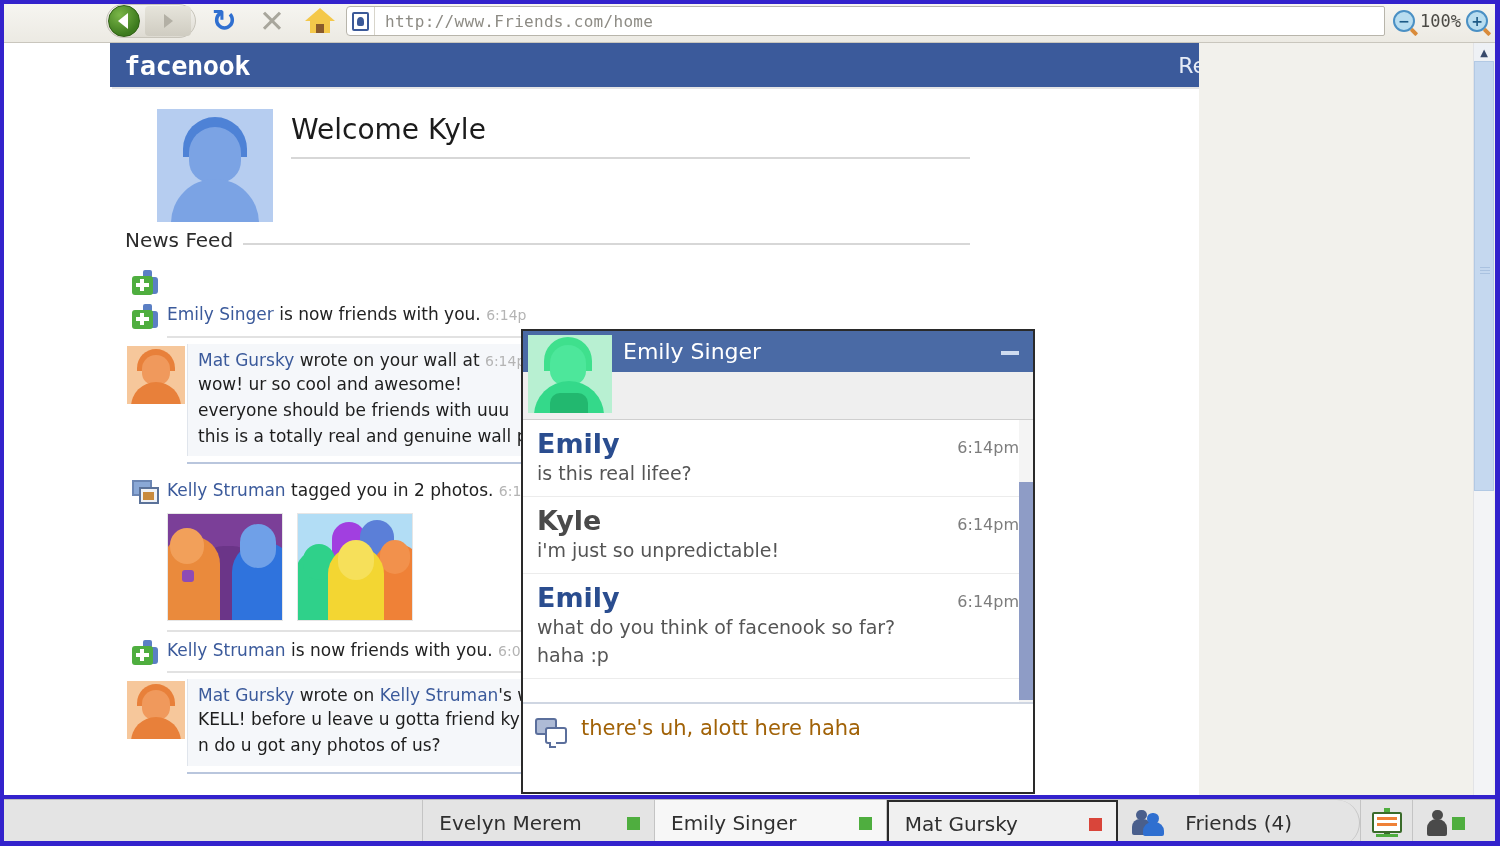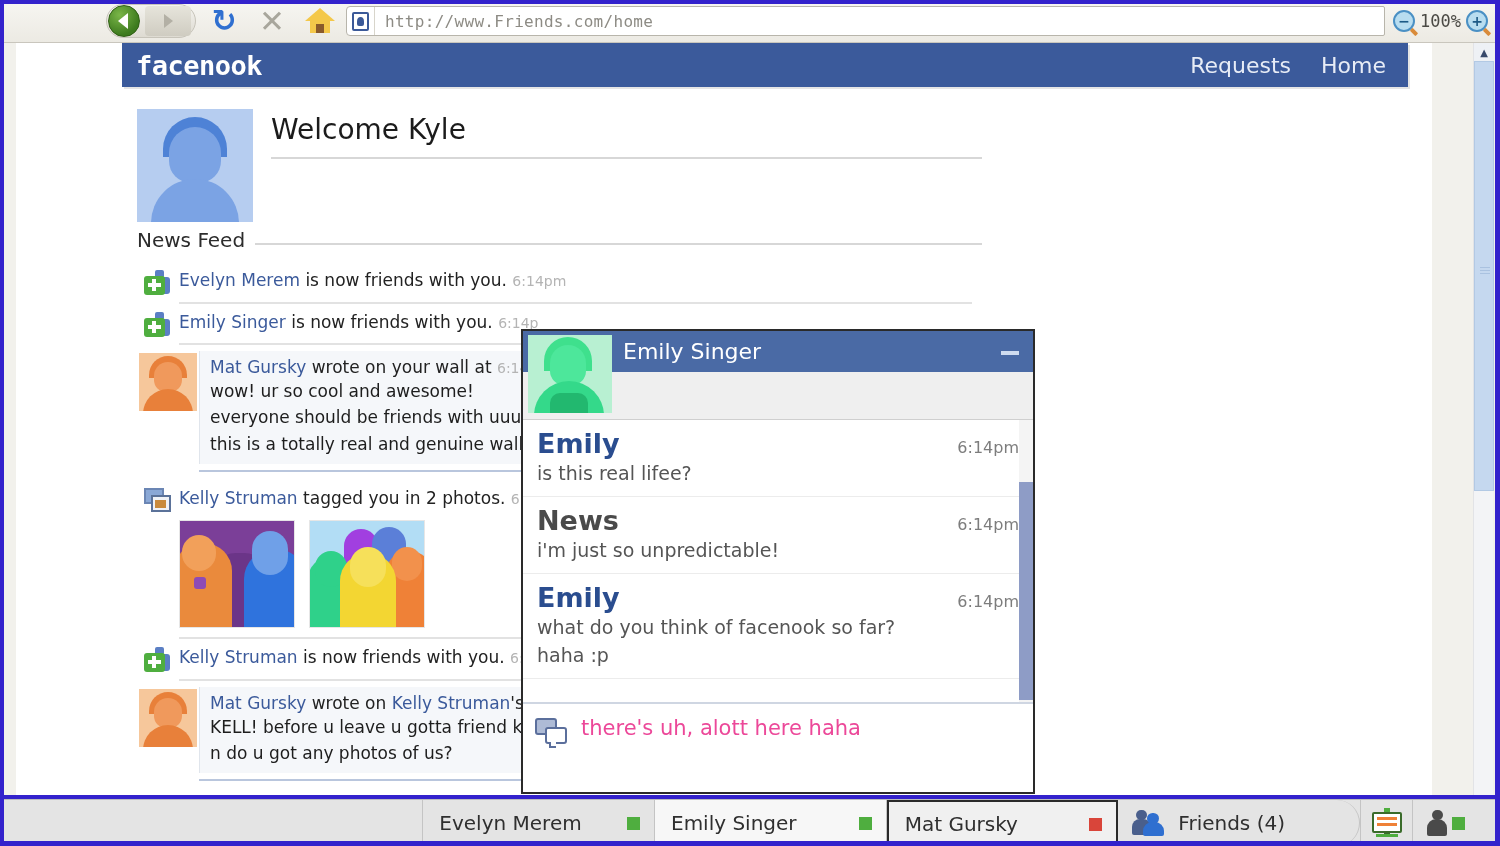--- a/index.html
+++ b/index.html
@@ -114,21 +114,21 @@
     width: 8px; height: 4px; background: #d98b3a;
     transform: rotate(45deg); border-radius: 1px;
   }
   .zoom-level {
     font-family: "DejaVu Sans Mono", monospace;
     font-size: 17px; color: #4b4a45; letter-spacing: 0px;
   }
 
   
   .page-area {
-    position: absolute; left: 16px; top: 43px; width: 1416px; height: 756px;
+    position: absolute; left: 4px; top: 43px; width: 1195px; height: 756px;
     background: #ffffff;
     overflow: hidden;
   }
   .page-scrollbar {
     position: absolute; right: 7px; top: 43px; width: 20px; height: 756px;
     background: #f3f4f6; border-left: 1px solid #e2e3e6;
   }
   .sb-arrow {
     width: 20px; height: 18px; background: #eef1f5;
     display: flex; align-items: center; justify-content: center;
@@ -153,21 +153,21 @@
     letter-spacing: -0.5px;
   }
   .fb-nav { display: flex; gap: 30px; padding-right: 22px; }
   .fb-nav a {
     color: #e7ecf6; font-size: 22px; text-decoration: none;
     font-family: "DejaVu Sans", sans-serif;
   }
 
   .fb-body { display: flex; padding-top: 22px; }
   .fb-main { width: 860px; padding-left: 15px; position: relative; }
-  .welcome-row { display: flex; }
+  .welcome-row { display: flex; margin-left: 32px; }
   .avatar-big {
     width: 116px; height: 113px; background: #b6cdf0;
     position: relative; overflow: hidden; flex: 0 0 auto;
   }
   .av-hair {
     position: absolute; left: 26px; top: 8px; width: 64px; height: 40px;
     background: #4e82d6; border-radius: 32px 32px 0 0;
   }
   .av-head {
     position: absolute; left: 32px; top: 18px; width: 52px; height: 56px;
@@ -310,21 +310,21 @@
     background: #8e9cc6;
   }
   .chat-input-area {
     height: 90px; background: #ffffff; border-top: 2px solid #cfd6e2;
     display: flex; align-items: flex-start; padding: 12px 12px 0 12px;
   }
   .chat-bubble-icon { position: relative; width: 34px; height: 28px; flex: 0 0 34px; margin-top: 2px; }
   .cb-a { position: absolute; left: 0; top: 0; width: 22px; height: 17px; background: #aebbd6; border: 2px solid #5b6f9c; border-radius: 3px; }
   .cb-b { position: absolute; left: 10px; top: 9px; width: 22px; height: 17px; background: #ffffff; border: 2px solid #5b6f9c; border-radius: 3px; }
   .cb-tail { position: absolute; left: 14px; top: 24px; width: 7px; height: 6px; background: #ffffff; border-left: 2px solid #5b6f9c; border-bottom: 2px solid #5b6f9c; }
-  .chat-input-text { font-size: 21px; color: #ec4899; padding-left: 12px; }
+  .chat-input-text { font-size: 21px; color: #a16207; padding-left: 12px; }
 
   
   .taskbar {
     position: absolute; left: 0; bottom: 0; width: 1500px; height: 47px;
     background: #e4e4e4; border-top: 1px solid #bcbcbc;
     display: flex; align-items: stretch;
   }
   .tb-spacer { width: 424px; border-right: 1px solid #c4c4c4; background: #e4e4e4; }
   .tb-tab {
     width: 232px; display: flex; align-items: center; justify-content: space-between;
@@ -333,21 +333,21 @@
     cursor: pointer;
   }
   .tb-tab.active { background: #f7f7f7; }
   .tb-tab.selected {
     background: #f0f0f0;
     border: 2px solid #2a2a2a; border-bottom: none;
   }
   .tb-label { font-size: 20px; color: #2f2f2f; white-space: nowrap; }
   .tb-status { width: 13px; height: 13px; }
   .tb-friends {
-    width: 242px; display: flex; align-items: center; gap: 14px;
+    width: 242px; display: flex; align-items: center; gap: 21px;
     padding-left: 16px; background: #e4e4e4; border-right: 1px solid #c4c4c4;
     cursor: pointer;
     border-radius: 23px;
   }
   .ico-friends { position: relative; width: 30px; height: 26px; }
   .if-a-head { position: absolute; left: 2px; top: 0; width: 11px; height: 10px; background: #4a5f8c; border-radius: 5px; }
   .if-a-body { position: absolute; left: -2px; top: 9px; width: 19px; height: 16px; background: #4a5f8c; border-radius: 8px 8px 2px 2px; }
   .if-b-head { position: absolute; left: 13px; top: 3px; width: 12px; height: 11px; background: #2f6fd0; border-radius: 6px; }
   .if-b-body { position: absolute; left: 9px; top: 12px; width: 21px; height: 14px; background: #2f6fd0; border-radius: 9px 9px 2px 2px; }
   .tb-tray { flex: 1; display: flex; align-items: center; justify-content: flex-end; gap: 0; }
@@ -455,27 +455,20 @@
 
               <div class="feed-item">
                 <div class="feed-icon">
                   <span class="ico-friendadd">
                     <i class="fa-head"></i>
                       <i class="fa-body"></i>
                       <i class="fa-green"></i>
                     <i class="fa-plus-h"></i>
                       <i class="fa-plus-v"></i>
                   </span>
-                </div>
-                <div class="feed-content">
-                  <div class="feed-line">
-                    <span class="feed-name">Evelyn Merem</span><span> is now friends with you.</span>
-                    <span class="feed-time">6:14pm</span>
-                  </div>
-                  <div class="feed-sep"></div>
                 </div>
               </div>
 
               <div class="feed-item">
                 <div class="feed-icon">
                   <span class="ico-friendadd">
                     <i class="fa-head"></i>
                       <i class="fa-body"></i>
                       <i class="fa-green"></i>
                     <i class="fa-plus-h"></i>
@@ -622,21 +615,21 @@
       <div class="chat-messages">
         <div class="msg">
           <div class="msg-top">
             <span class="msg-author author-emily">Emily</span>
             <span class="msg-time">6:14pm</span>
           </div>
           <div class="msg-line">is this real lifee?</div>
         </div>
         <div class="msg">
           <div class="msg-top">
-            <span class="msg-author author-kyle">News</span>
+            <span class="msg-author author-kyle">Kyle</span>
             <span class="msg-time">6:14pm</span>
           </div>
           <div class="msg-line">i'm just so unpredictable!</div>
         </div>
         <div class="msg">
           <div class="msg-top">
             <span class="msg-author author-emily">Emily</span>
             <span class="msg-time">6:14pm</span>
           </div>
           <div class="msg-line">what do you think of facenook so far?</div>

